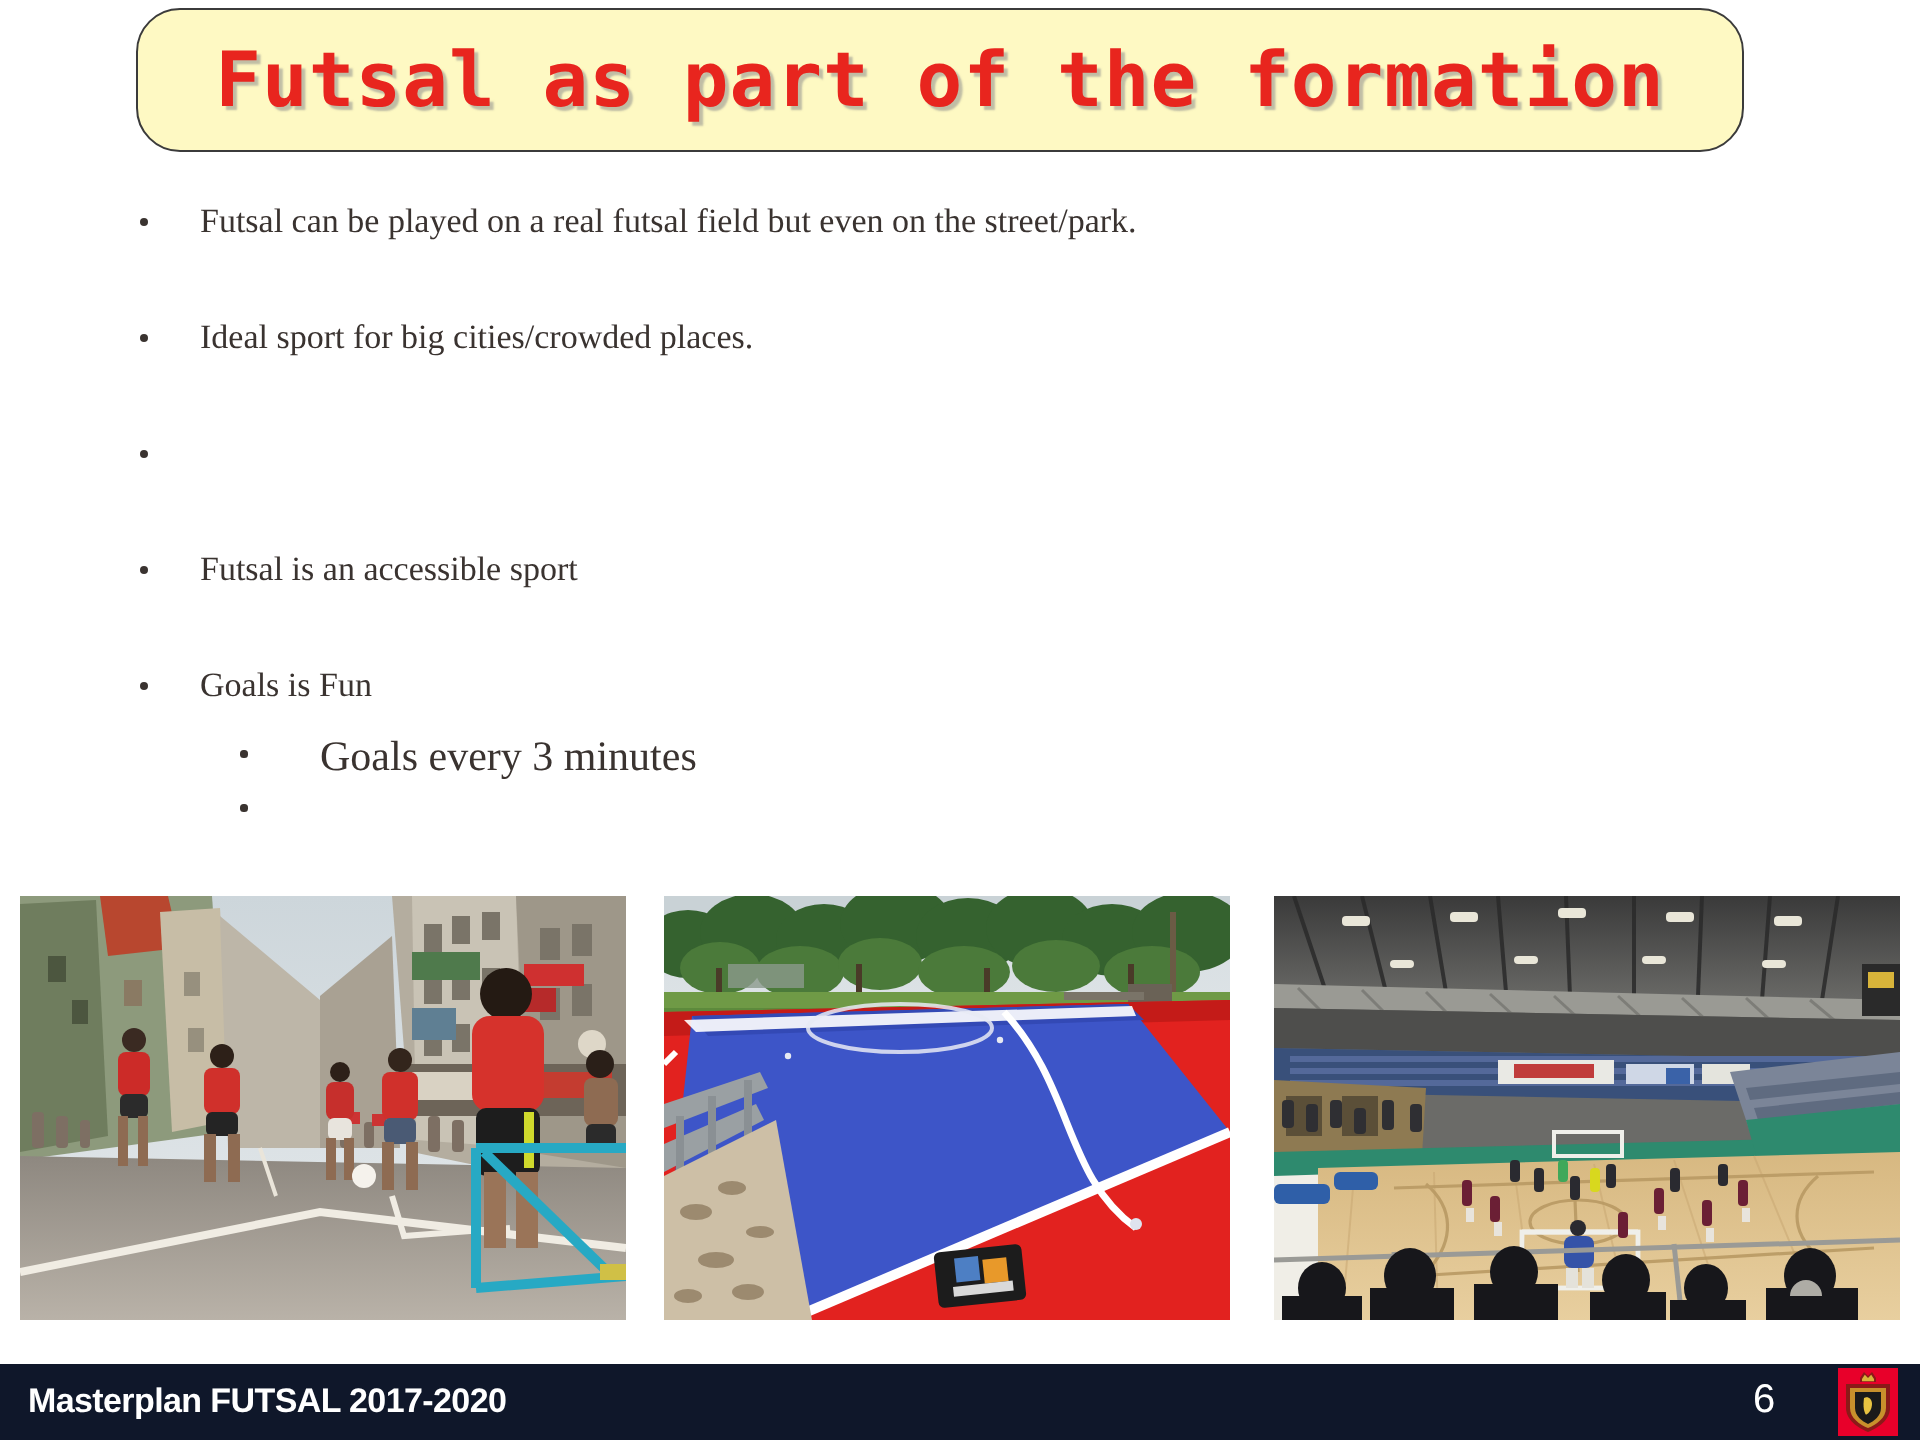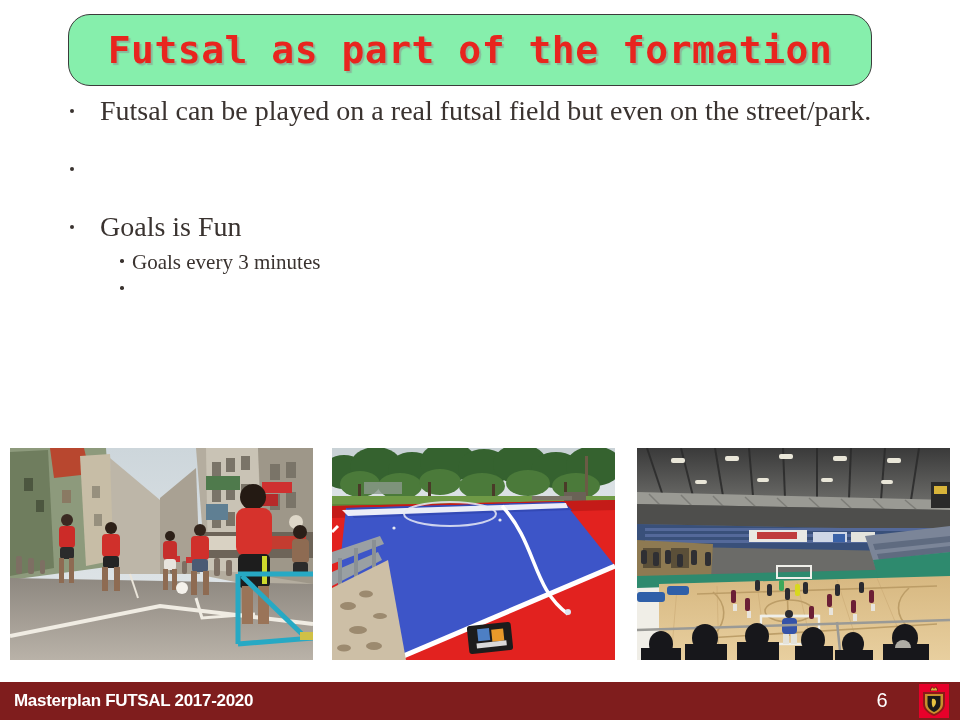--- a/index.html
+++ b/index.html
@@ -12,26 +12,26 @@
     height: 720px;
     position: relative;
     overflow: hidden;
     font-family: "Liberation Serif", serif;
   }
 
   
   .title-box {
     position: absolute;
     left: 68px;
-    top: 14px;
+    top: 4px;
     width: 804px;
     height: 72px;
     border: 1.4px solid #3b3b3b;
     border-radius: 22px;
-    background: #86efac;
+    background: #fef9c3;
     box-sizing: border-box;
   }
   .title-text {
     position: absolute;
     left: 0;
     right: 0;
     top: 50%;
     transform: translateY(-50%);
     text-align: center;
     font-family: "DejaVu Sans Mono", monospace;
@@ -70,27 +70,27 @@
   }
   .bullet-row.sub .dot {
     left: 120px;
     top: 9px;
     width: 3.5px;
     height: 3.5px;
   }
   .btext {
     display: block;
     margin-left: 30px;
-    font-size: 28px;
+    font-size: 17px;
     line-height: 26px;
     color: #3a3330;
     font-family: "Liberation Serif", serif;
   }
   .bullet-row.sub .btext {
-    margin-left: 12px;
+    margin-left: 40px;
     font-size: 21px;
     line-height: 24px;
   }
 
   
   .photos {
     position: absolute;
     left: 0;
     top: 448px;
     width: 960px;
@@ -108,21 +108,21 @@
   #photo-arena  { left: 637px; width: 313px; }
   .photo svg { display: block; width: 100%; height: 100%; }
 
   
   .footer {
     position: absolute;
     left: 0;
     top: 682px;
     width: 960px;
     height: 38px;
-    background: #7f1d1d;
+    background: #0f172a;
   }
   .footer-title {
     position: absolute;
     left: 14px;
     top: 9px;
     font-family: "Liberation Sans", sans-serif;
     font-size: 17px;
     font-weight: 700;
     color: #ffffff;
     letter-spacing: -0.3px;
@@ -152,25 +152,33 @@
   <div class="title-text">Futsal as part of the formation</div>
 </div>
 
 <div class="bullets">
 
   <div class="bullet-row">
     <span class="dot"></span>
     <span class="btext">Futsal can be played on a real futsal field but even on the street/park.</span>
   </div>
 
-
   <div class="bullet-row">
     <span class="dot"></span>
-  </div>
-
+    <span class="btext">Ideal sport for big cities/crowded places.</span>
+  </div>
+
+  <div class="bullet-row">
+    <span class="dot"></span>
+  </div>
+
+  <div class="bullet-row">
+    <span class="dot"></span>
+    <span class="btext">Futsal is an accessible sport</span>
+  </div>
 
   <div class="bullet-row" style="height:36px">
     <span class="dot"></span>
     <span class="btext">Goals is Fun</span>
   </div>
 
   <div class="bullet-row sub">
     <span class="dot"></span>
     <span class="btext">Goals every 3 minutes</span>
   </div>

